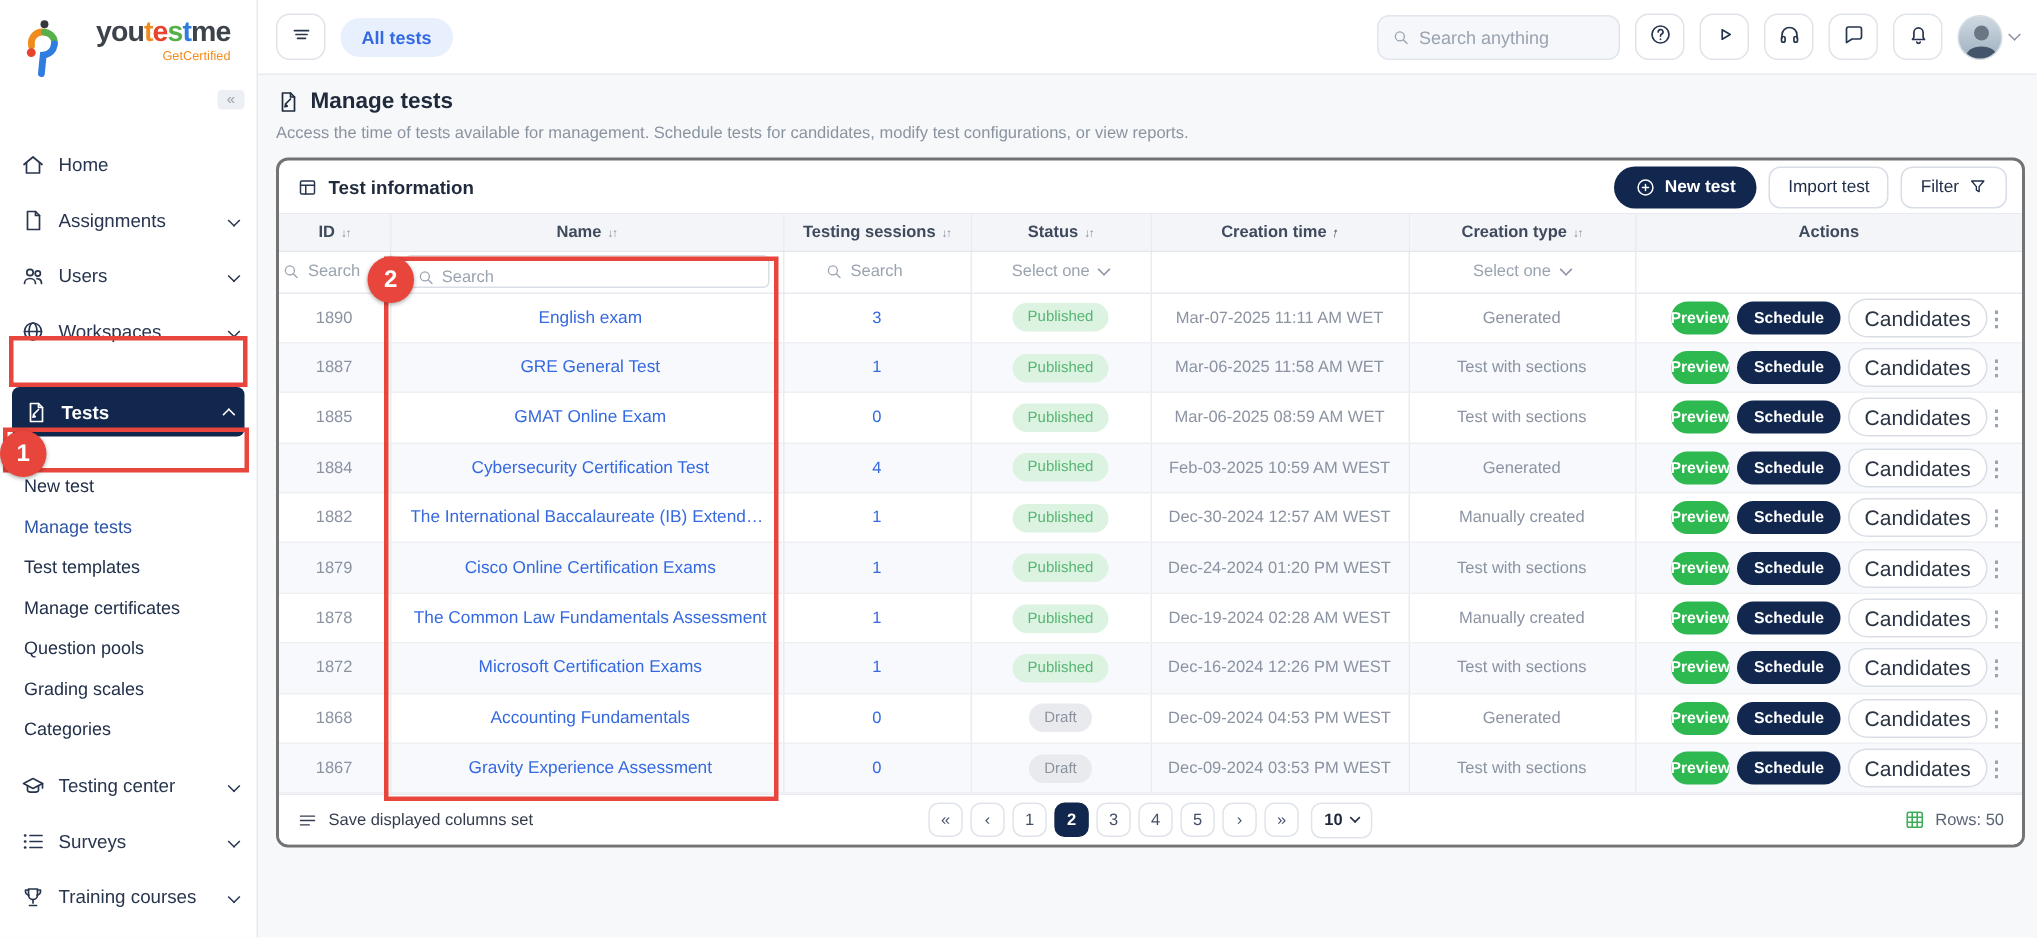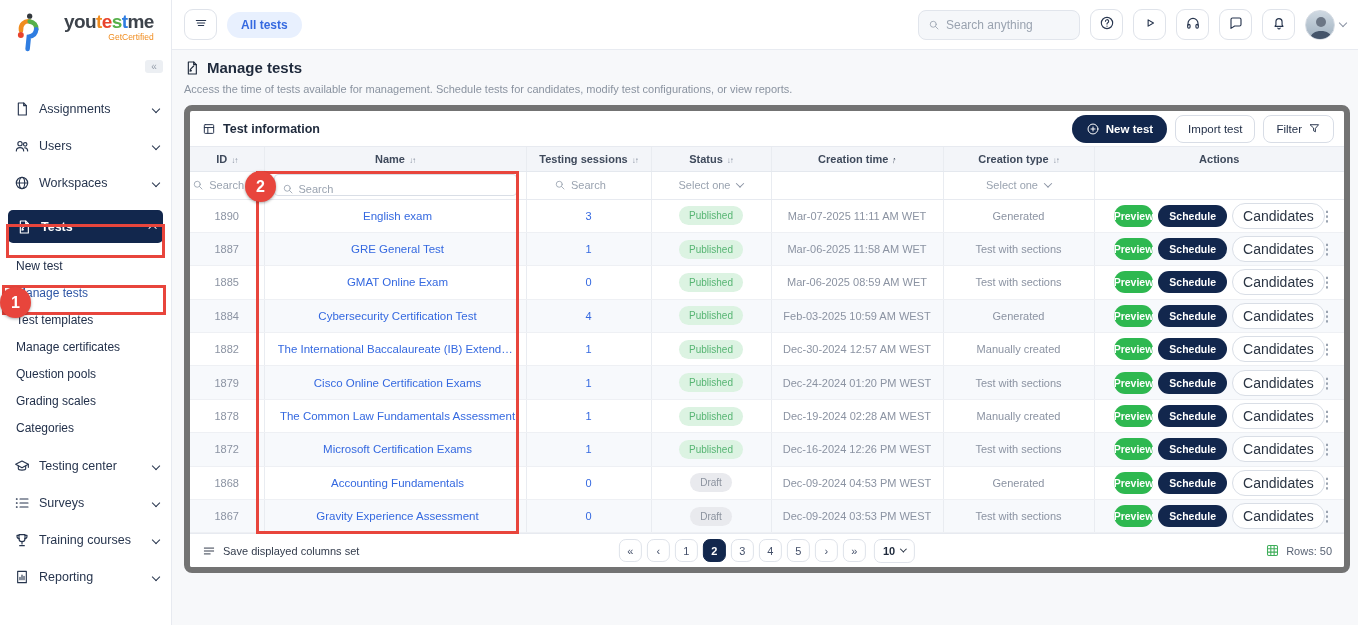--- a/index.html
+++ b/index.html
@@ -10,21 +10,21 @@
   
   aside { width:172px; background:#fff; border-right:1px solid #e7eaf0; flex:0 0 172px; position:relative; }
   .logo { display:flex; align-items:flex-start; gap:22px; padding:12px 10px 0 14px; }
   .wordmark { font-weight:bold; font-size:19px; letter-spacing:-0.6px; color:#3d434b; line-height:20px; }
   .lt-o { color:#f08c1e; } .lt-r { color:#e8432d; } .lt-g { color:#55b04a; } .lt-b { color:#2f7de1; }
   .subtitle { display:block; text-align:right; font-size:8.5px; color:#f08c1e; margin-top:0px; }
   .collapse { position:absolute; top:60px; right:8px; width:18px; height:13px; border:none; border-radius:3px; background:#eceff3; color:#98a1ad; font-size:10px; line-height:11px; cursor:pointer; }
   nav { margin-top:32px; }
   .nav-item { display:flex; align-items:center; gap:9px; height:37px; padding:0 12px 0 14px; font-size:12.5px; color:#27354e; cursor:pointer; }
   .nav-item .nicon { display:flex; color:#27354e; }
-  .nav-item.selected { background:#12274d; color:#fff; border-radius:5px; margin:9px 8px; height:33px; padding:0 6px 0 8px; font-weight:bold; }
+  .nav-item.selected { background:#12274d; color:#fff; border-radius:5px; margin:19px 8px; height:33px; padding:0 6px 0 8px; font-weight:bold; }
   .nav-item.selected .nicon { color:#fff; }
   .chev { margin-left:auto; display:inline-block; width:6px; height:6px; border-right:1.6px solid currentColor; border-bottom:1.6px solid currentColor; transform:rotate(45deg); }
   .chev.up { transform:rotate(-135deg) translateY(-2px); }
   .sub-item { display:flex; align-items:center; height:27px; padding-left:16px; font-size:12px; color:#22304a; cursor:pointer; }
   .sub-item.active { color:#2f56a5; }
   .sub-gap { height:6px; }
 
   
   .main { flex:1; display:flex; flex-direction:column; min-width:0; }
   .topbar { height:50px; background:#fff; border-bottom:1px solid #e8ebf1; display:flex; align-items:center; padding:0 12px; gap:10px; flex:0 0 50px; }
@@ -37,21 +37,21 @@
   .avatar-wrap { display:flex; align-items:center; gap:5px; cursor:pointer; }
   .avatar { width:30px; height:30px; border-radius:50%; background:linear-gradient(180deg,#cfd9e2,#9fb0bf); overflow:hidden; border:1px solid #d5dbe3; }
   .av-chev { width:6px; height:6px; border-right:1.4px solid #8a93a3; border-bottom:1.4px solid #8a93a3; transform:rotate(45deg); margin-top:-3px; }
 
   
   .content { padding:9px 8px 0 12px; flex:1; }
   .page-head { display:flex; align-items:center; gap:7px; color:#1f2a3c; }
   .page-head h1 { font-size:15px; }
   .desc { font-size:11px; color:#8a93a0; margin:7px 0 10px 0; }
 
-  .card { background:#fff; border:6px solid #737373; border-radius:8px; overflow:hidden; }
+  .card { background:#fff; border:2px solid #737373; border-radius:8px; overflow:hidden; }
   .card-head { height:36px; display:flex; align-items:center; gap:7px; padding:0 10px 0 12px; border-bottom:1px solid #e7eaf0; }
   .card-title { font-size:12.5px; font-weight:bold; color:#1f2a3c; }
   .head-actions { margin-left:auto; display:flex; align-items:center; gap:8px; }
   .btn-navy { background:#12274d; color:#fff; border:none; border-radius:15px; height:28px; padding:0 14px; font-size:11.5px; font-weight:bold; display:flex; align-items:center; gap:6px; cursor:pointer; font-family:inherit; }
   .btn-light { background:#fff; color:#1f2c45; border:1px solid #d8dde6; border-radius:8px; height:28px; padding:0 12px; font-size:11.5px; display:flex; align-items:center; gap:6px; cursor:pointer; font-family:inherit; }
 
   table { width:100%; border-collapse:collapse; table-layout:fixed; }
   th, td { border-right:1px solid #e9ecf1; }
   th:last-child, td:last-child { border-right:none; }
   thead th { background:#f3f5f9; height:24px; font-size:11px; color:#3f4a5c; font-weight:bold; border-bottom:1px solid #e4e8ee; text-align:center; }
@@ -113,20 +113,29 @@
           <path d="M27 20.5c-.5 5.5-4 8.5-9 9l-1.5 15" stroke="#2f7de1" stroke-width="5.5" stroke-linecap="round"></path>
         </svg>
       </span>
       <span>
         <span class="wordmark"><span>you</span><span class="lt-o">t</span><span class="lt-r">e</span><span class="lt-g">s</span><span class="lt-b">t</span><span>me</span></span>
         <span class="subtitle">GetCertified</span>
       </span>
     </div>
     <button class="collapse">«</button>
     <nav id="nav">
+        <div class="nav-item">
+          <span class="nicon">
+            <svg viewBox="0 0 24 24" width="16" height="16" fill="none" stroke="currentColor" stroke-width="1.7" stroke-linecap="round" stroke-linejoin="round">
+              <path d="M3 11.5 12 4l9 7.5"></path>
+              <path d="M5.5 9.8V20h13V9.8"></path>
+            </svg>
+          </span>
+          <span>Home</span>
+        </div>
         <div class="nav-item">
           <span class="nicon">
             <svg viewBox="0 0 24 24" width="16" height="16" fill="none" stroke="currentColor" stroke-width="1.7" stroke-linecap="round" stroke-linejoin="round">
               <path d="M6.5 3h8l4 4v14h-12z"></path>
               <path d="M14.5 3v4h4"></path>
             </svg>
           </span>
           <span>Assignments</span>
           <span class="chev"></span>
         </div>

